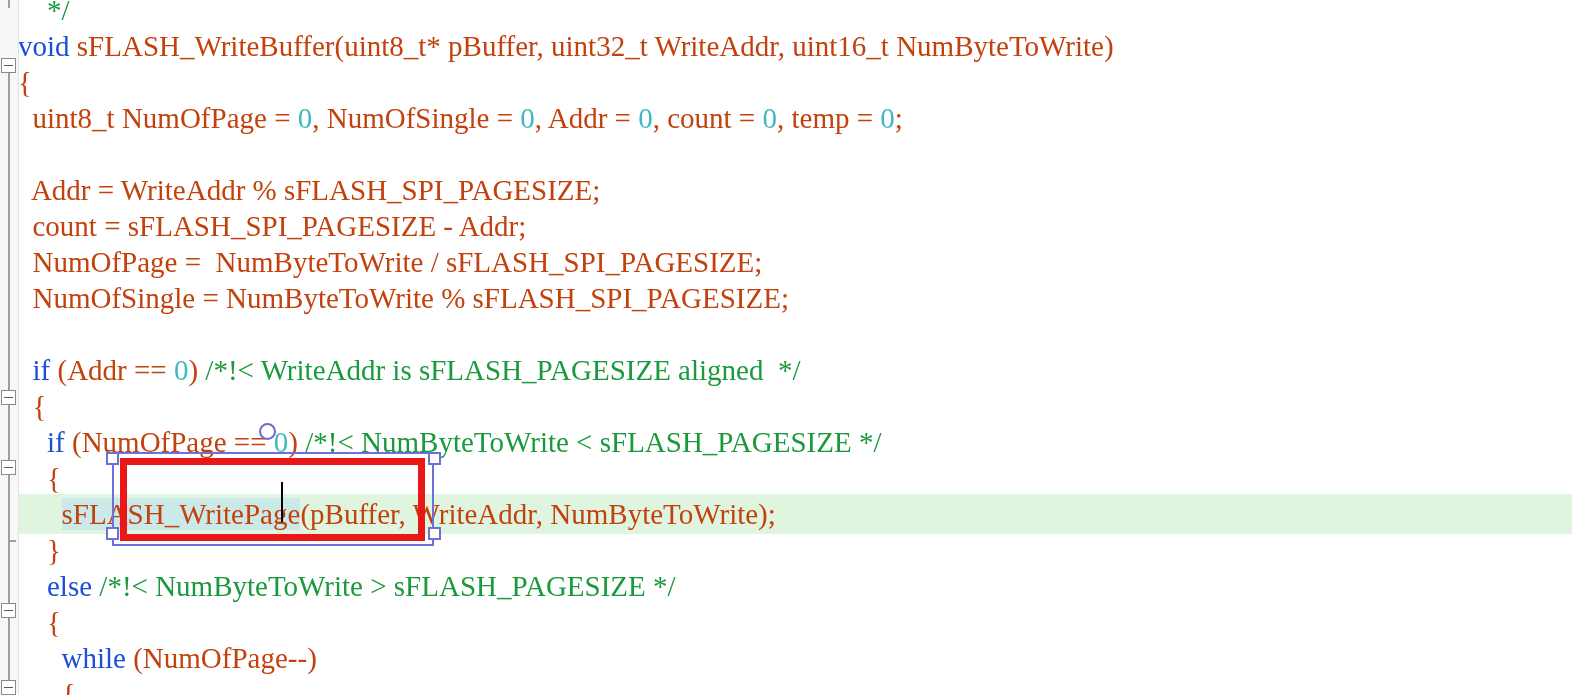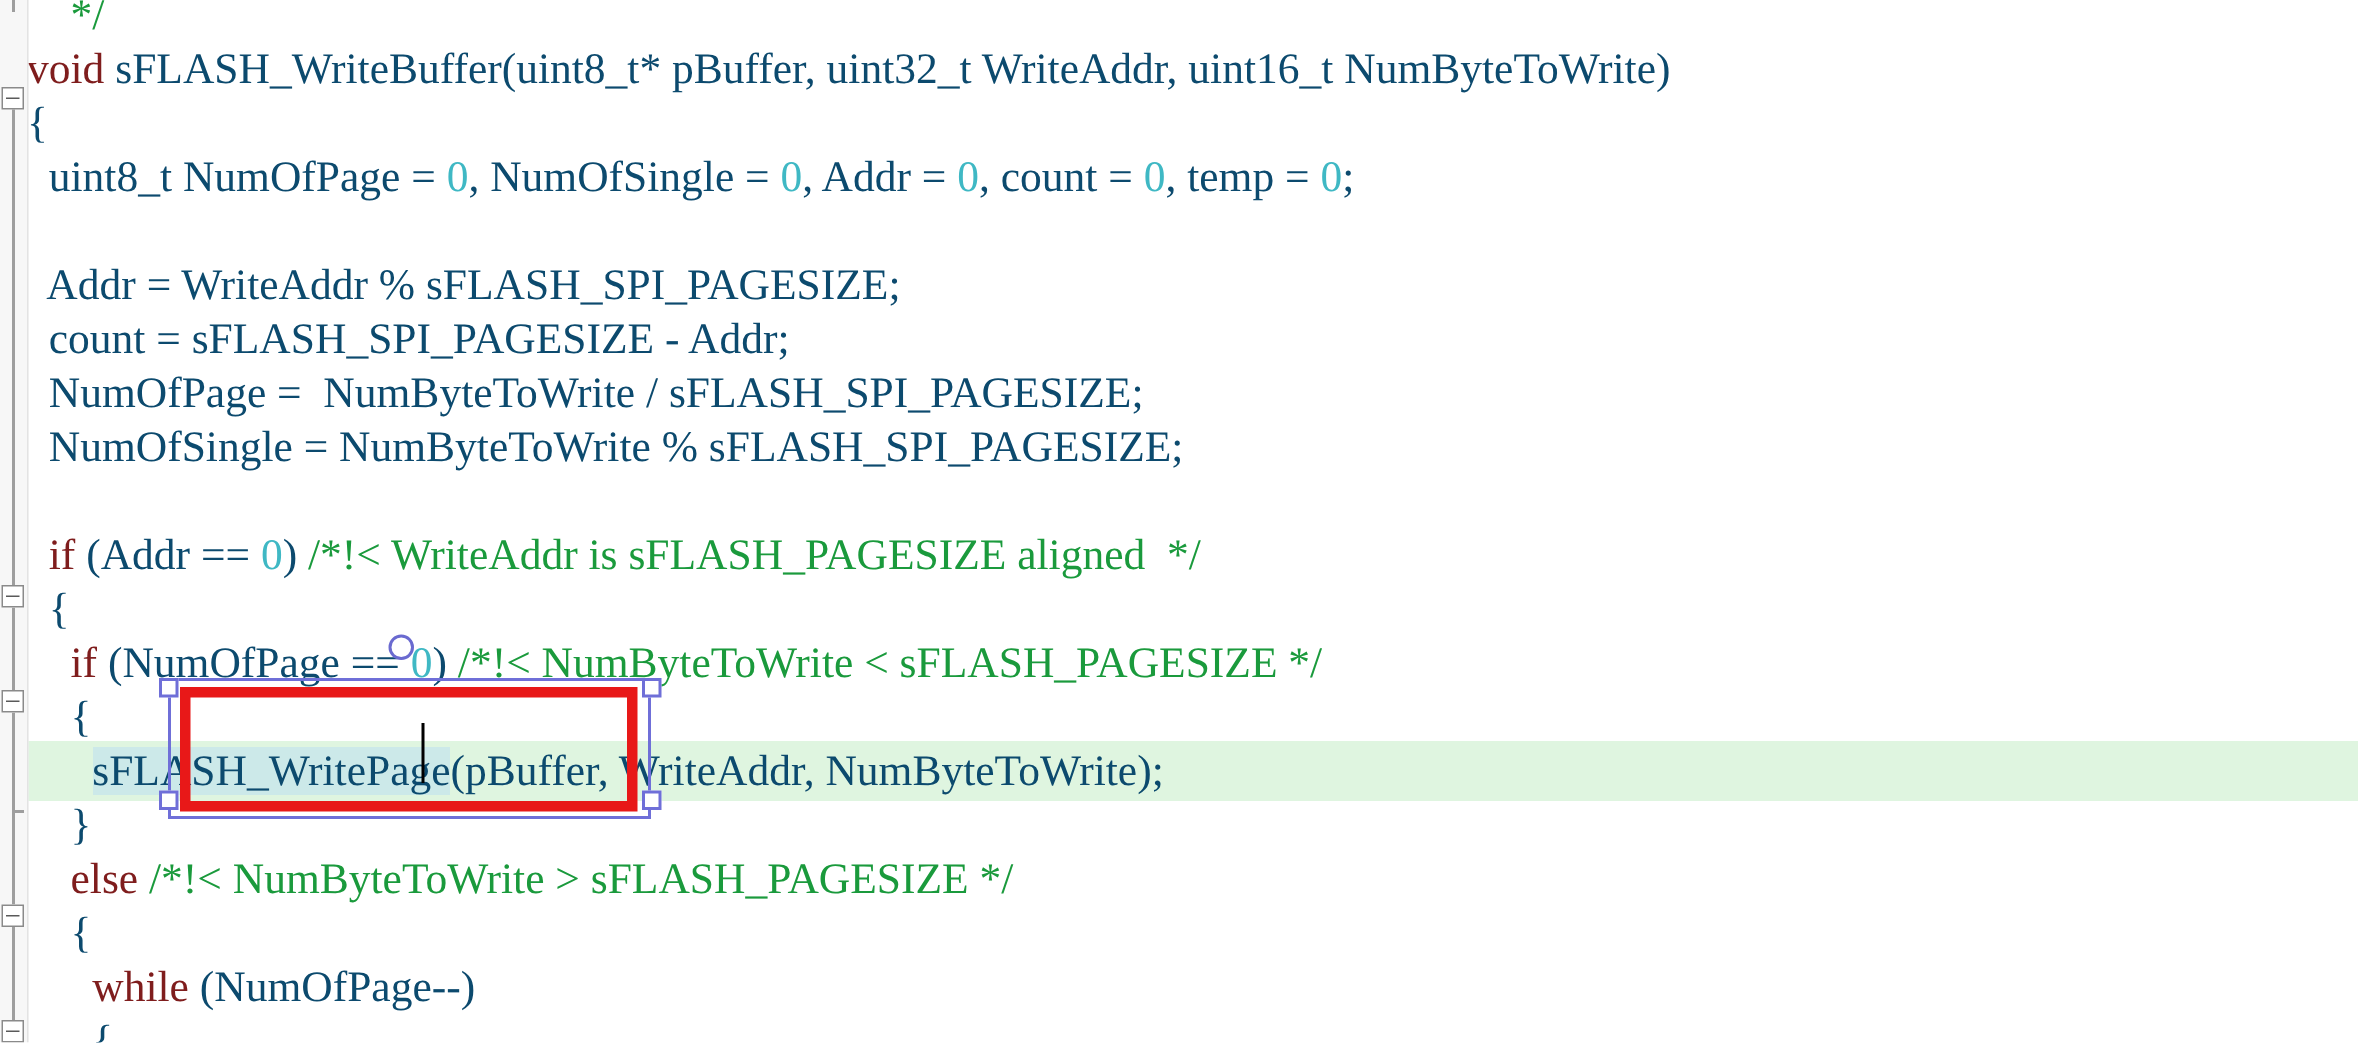--- a/index.html
+++ b/index.html
@@ -91,24 +91,24 @@
   #curline {
     position: absolute;
     left: 18px;
     width: 1554px;
     height: 40px;
     background: #dff5e0;
     z-index: 0;
   }
 
   
-  .kw  { color: #7f1d1d; }   
+  .kw  { color: #1d4ed8; }   
   .num { color: #3fb8c4; }   
   .cm  { color: #1a9a3c; }   
-  .pl  { color: #0c4a6e; }   
+  .pl  { color: #c2410c; }   
 
   
   .sel { background: #cce9e9; }
 
   
   #caret {
     position: absolute;
     width: 2px;
     background: #000000;
     z-index: 5;

